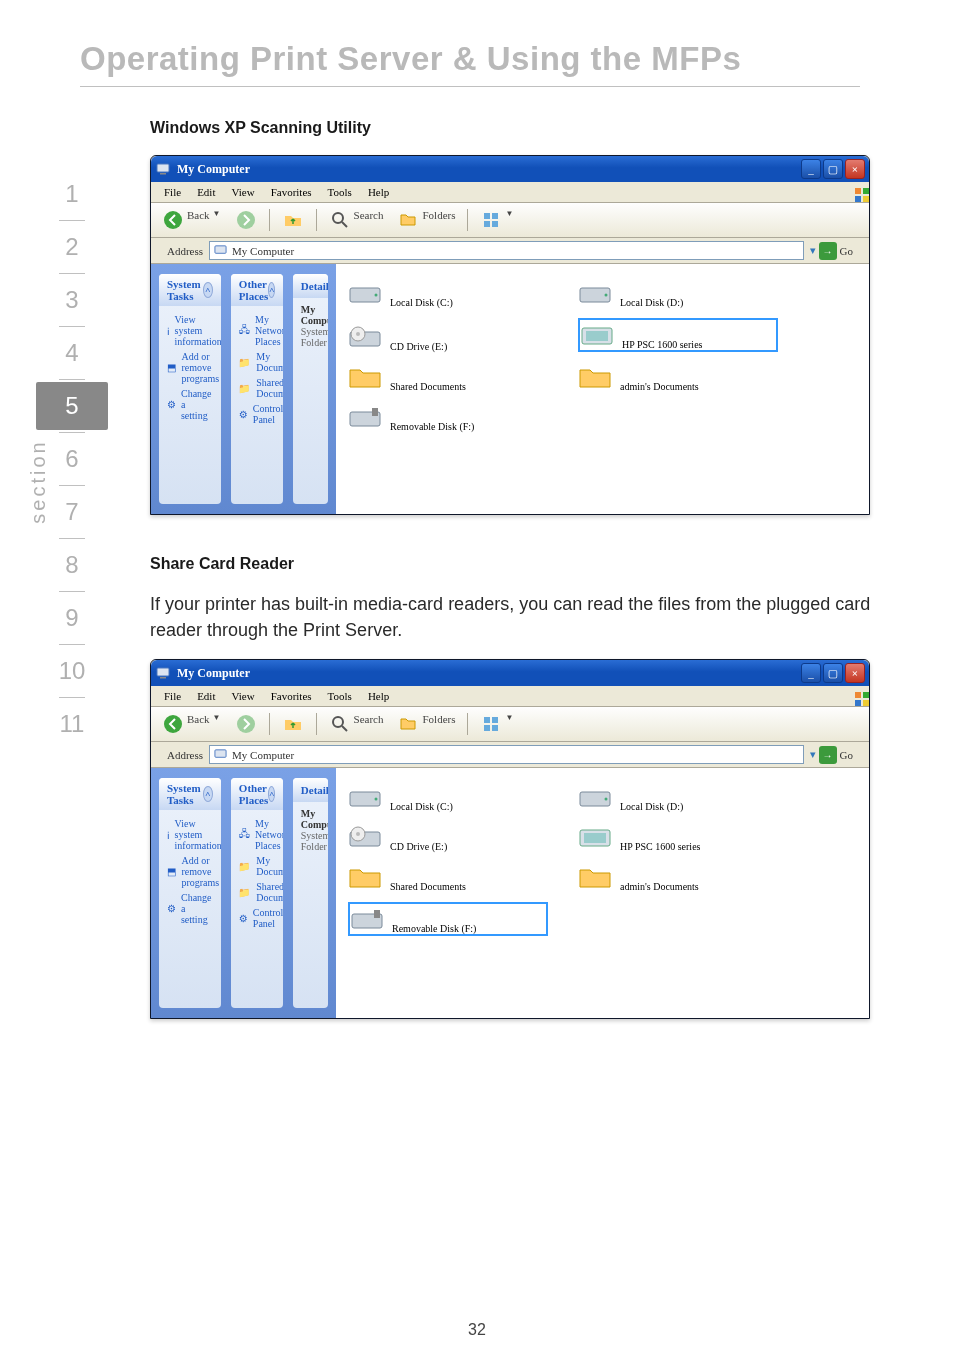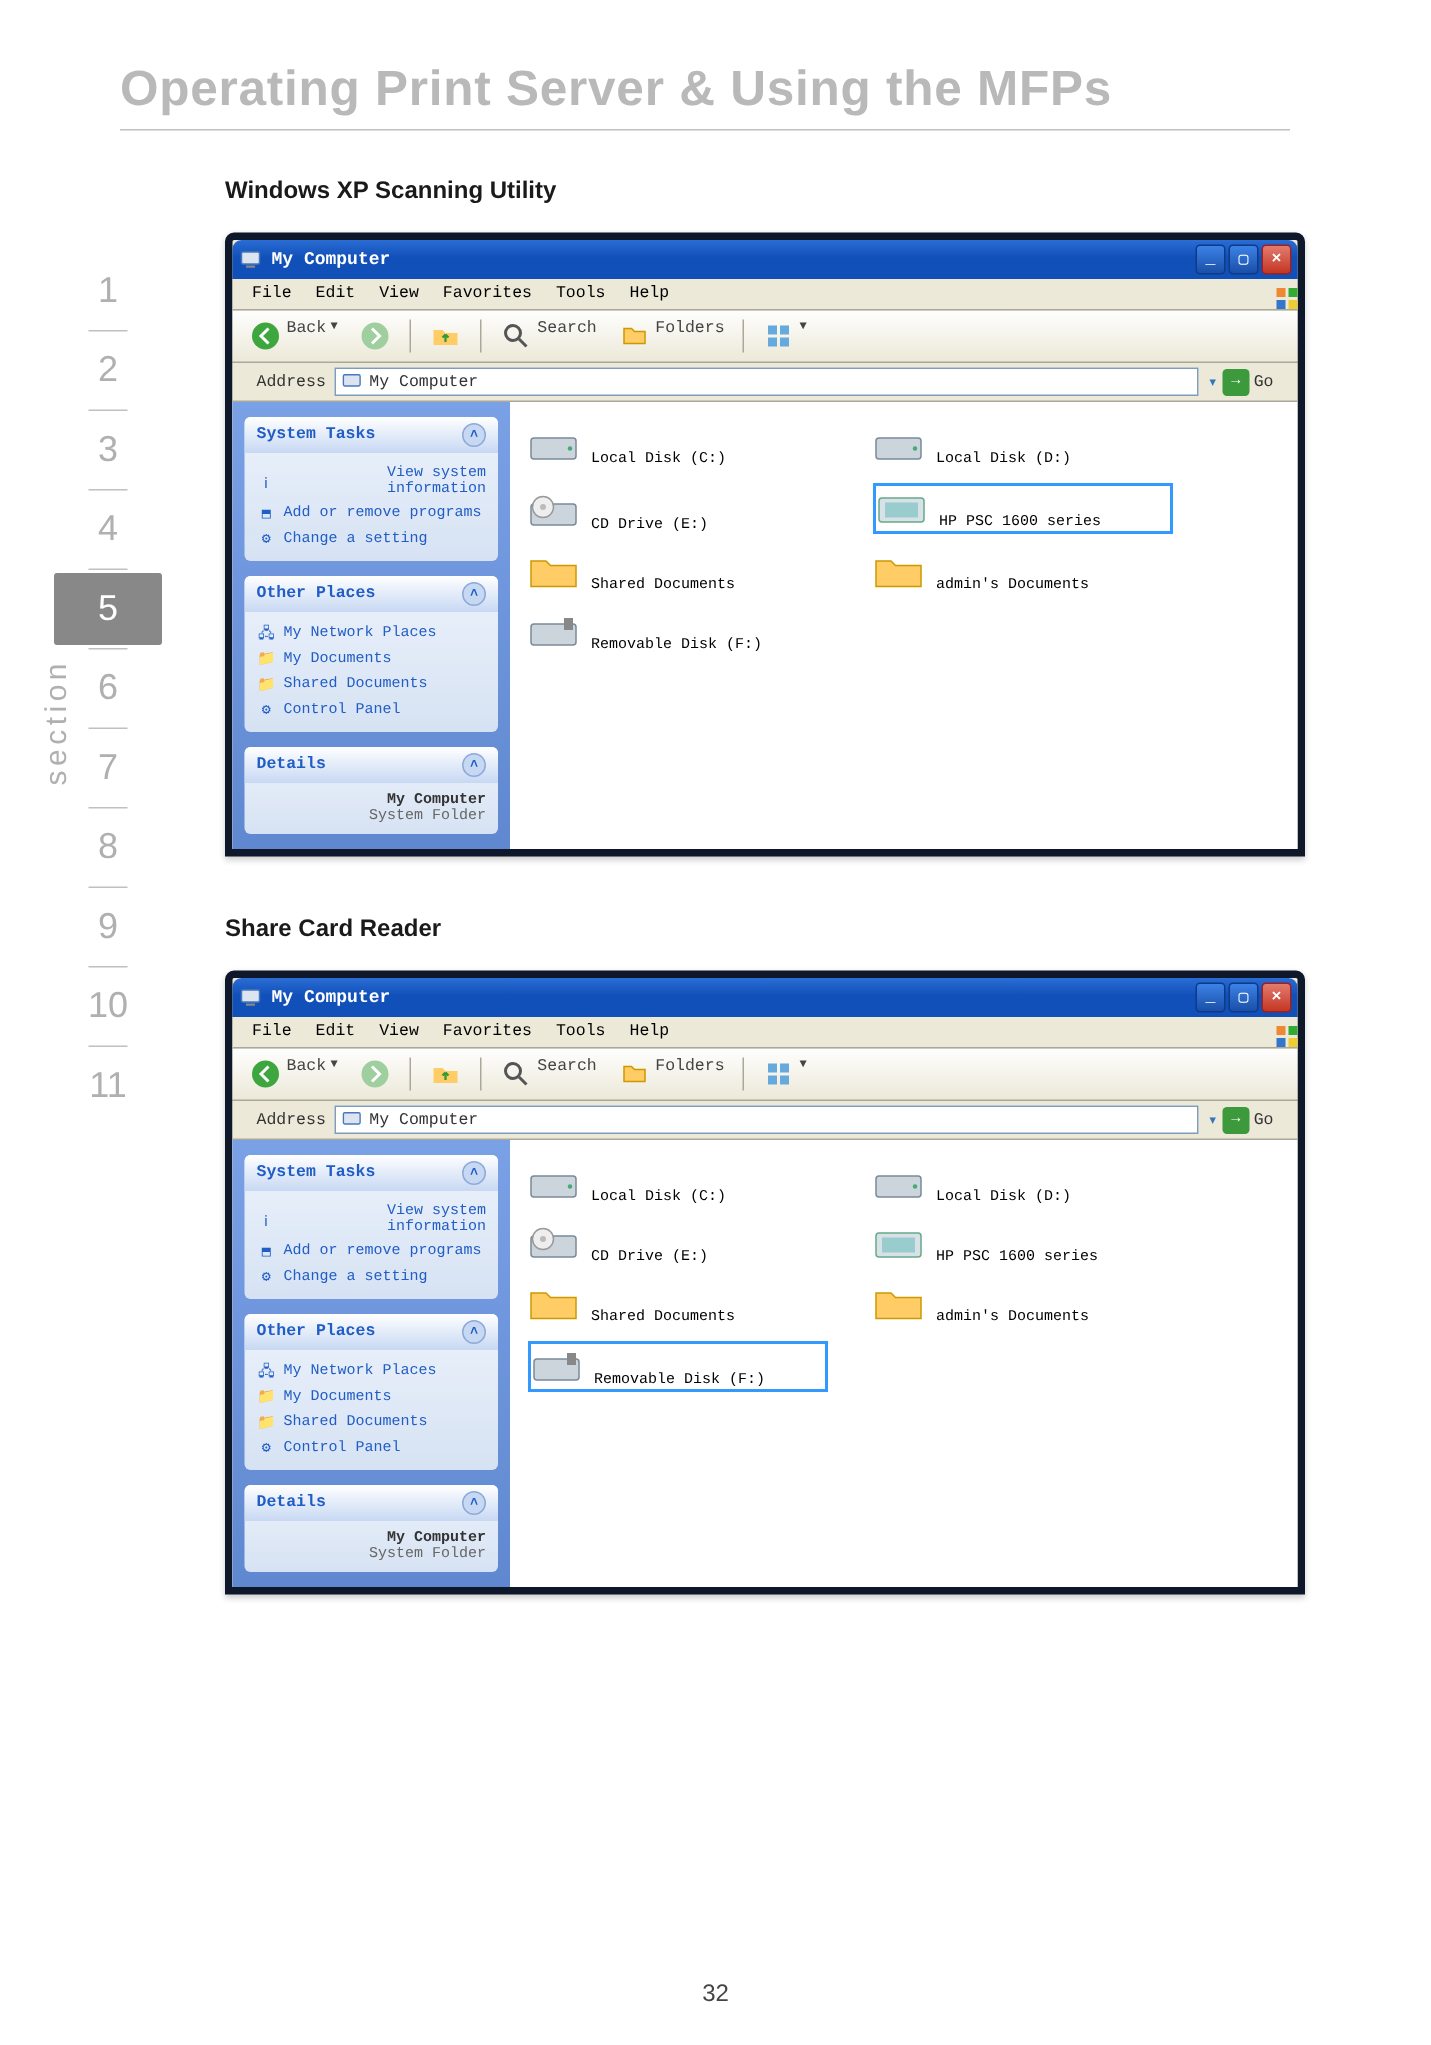--- a/index.html
+++ b/index.html
@@ -82,24 +82,24 @@
   }
   .nav-sep {
     width: 26px;
     height: 1px;
     background: #c0c0c0;
     margin: 2px auto;
   }
   
   .xp-window {
     width: 720px;
-    border: 5px solid #0f172a;
+    border: 1px solid #0f172a;
     border-radius: 6px 6px 0 0;
     margin-bottom: 40px;
-    font-family: Liberation Mono, monospace;
+    font-family: Liberation Serif, serif;
     font-size: 11px;
     background: #ece9d8;
     box-shadow: 0 2px 4px rgba(0,0,0,0.2);
   }
   .xp-titlebar {
     background: linear-gradient(180deg,#2a6dd4 0%,#1150b8 45%,#1150b8 55%,#1150b8 100%);
     color: #fff;
     height: 26px;
     display: flex;
     align-items: center;
@@ -175,21 +175,21 @@
   }
   .xp-body {
     display:flex;
     background:#fff;
     min-height:250px;
   }
   .xp-sidepanel {
     width:185px;
     background:linear-gradient(#7aa1e6,#6088d0);
     padding:10px 8px;
-    display:flex;flex-direction:column;gap:10px;text-align:right;
+    display:flex;flex-direction:row;gap:10px;
   }
   .xp-panel {
     background:linear-gradient(#ecf2fb,#d6e2f3);
     border-radius:4px;
     overflow:hidden;
   }
   .xp-panel-hd {
     display:flex;justify-content:space-between;align-items:center;
     padding:4px 8px;
     background:linear-gradient(#fff,#c7d8f3);
@@ -495,20 +495,21 @@
                 <rect x="24" y="4" width="6" height="8" fill="#888"></rect>
               </svg>
             </span>
           <span>Removable Disk (F:)</span>
         </div>
       </div>
     </div>
   </div>
 
   <div class="section-heading">Share Card Reader</div>
+  <p class="body-text">If your printer has built-in media-card readers, you can read the files from the plugged card reader through the Print Server.</p>
 
   <div class="xp-window">
     <div class="xp-titlebar">
       <span class="icon-slot">
         <svg width="14" height="14" viewBox="0 0 14 14">
             <rect x="1" y="2" width="12" height="8" rx="1" fill="#dce4f0" stroke="#4877c0"></rect>
             <rect x="4" y="11" width="6" height="1.5" fill="#888"></rect>
           </svg>
       </span>
       <span class="xp-title-text">My Computer</span>

